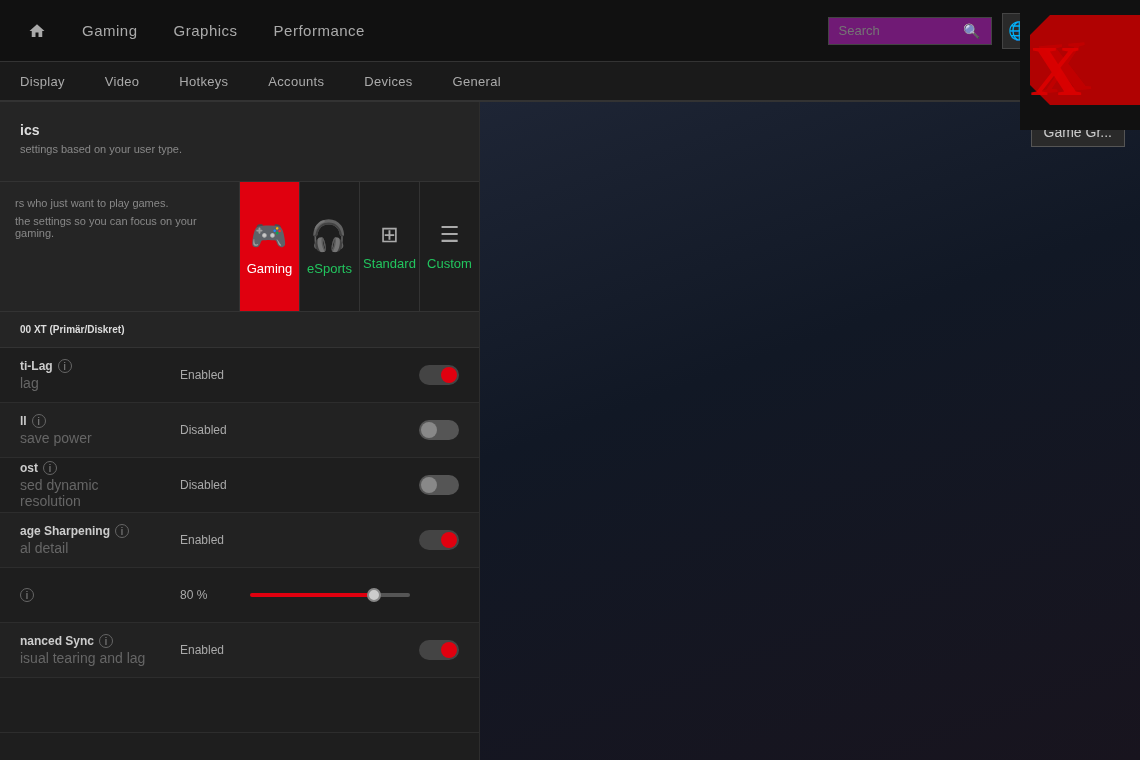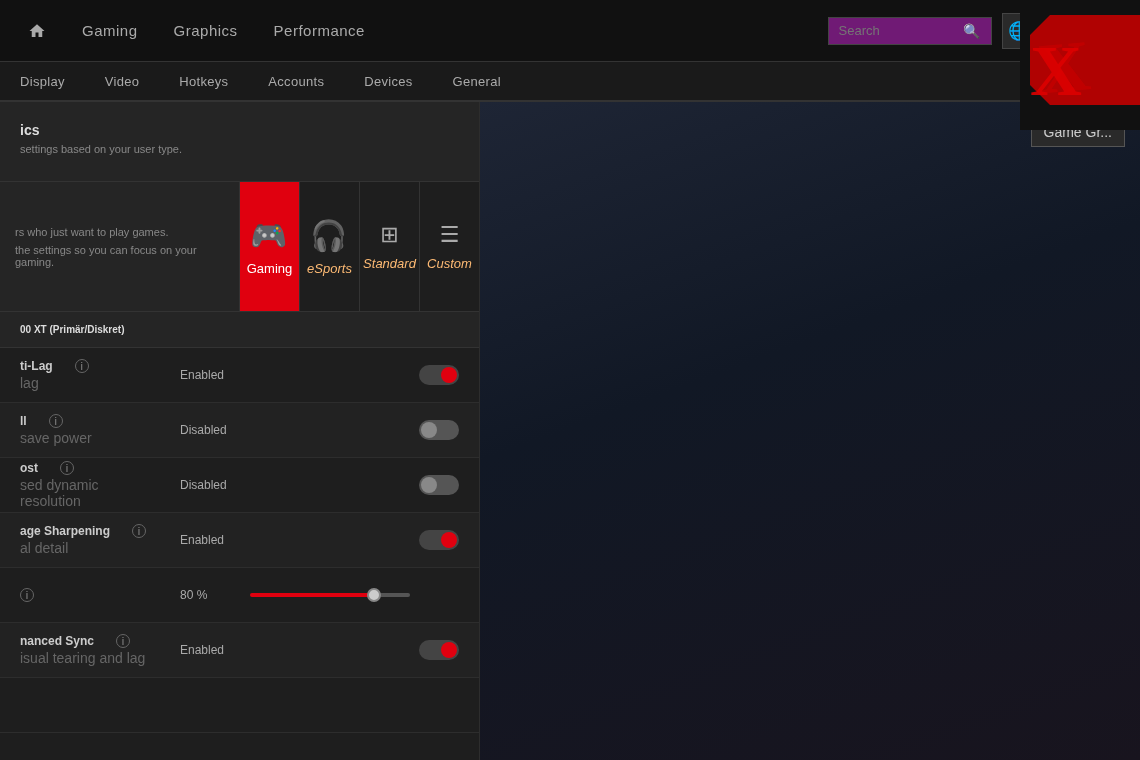--- a/index.html
+++ b/index.html
@@ -167,21 +167,21 @@
       gap: 8px;
       border-right: 1px solid #333;
     }
     .profile-card:last-child { border-right: none; }
     .profile-card.active {
       background: #e0000f;
     }
     .profile-card-icon { font-size: 30px; color: #fff; }
     .profile-card-label { font-size: 13px; color: #fff; font-weight: 500; }
     .profile-card:not(.active) .profile-card-icon { color: #aaa; }
-    .profile-card:not(.active) .profile-card-label { color: #fdba74; font-style: italic; }
+    .profile-card:not(.active) .profile-card-label { color: #22c55e; }
 
     
     .gpu-selector {
       background: #252525;
       padding: 12px 20px;
       border-bottom: 1px solid #333;
       display: flex;
       align-items: center;
     }
     .gpu-selector-label {
@@ -207,21 +207,21 @@
     .setting-info {
       flex: 1;
       display: flex;
       flex-direction: column;
       gap: 2px;
       max-width: 140px;
     }
     .setting-name-row {
       display: flex;
       align-items: flex-end;
-      gap: 22px;
+      gap: 5px;
     }
     .setting-name {
       font-size: 12px;
       color: #ccc;
       font-weight: bold;
     }
     .info-icon {
       font-size: 11px;
       color: #888;
       cursor: pointer;
@@ -384,21 +384,21 @@
 
   <div class="left-panel">
 
     <div class="profile-section">
       <div class="profile-title">ics</div>
       <div class="profile-subtitle">settings based on your user type.</div>
     </div>
 
     <div class="profile-cards">
 
-      <div style="width:240px; background:#252525; padding:15px; border-right:1px solid #333; display:flex; flex-direction:column; justify-content:center;">
+      <div style="width:240px; background:#252525; padding:15px; border-right:1px solid #333; display:flex; flex-direction:column; ">
         <div style="font-size:11px;color:#888;margin-bottom:6px;">rs who just want to play games.</div>
         <div style="font-size:11px;color:#888;">the settings so you can focus on your gaming.</div>
       </div>
 
       <div class="profile-card active">
         <span class="profile-card-icon">🎮</span>
         <span class="profile-card-label">Gaming</span>
       </div>
       <div class="profile-card">
         <span class="profile-card-icon">🎧</span>

